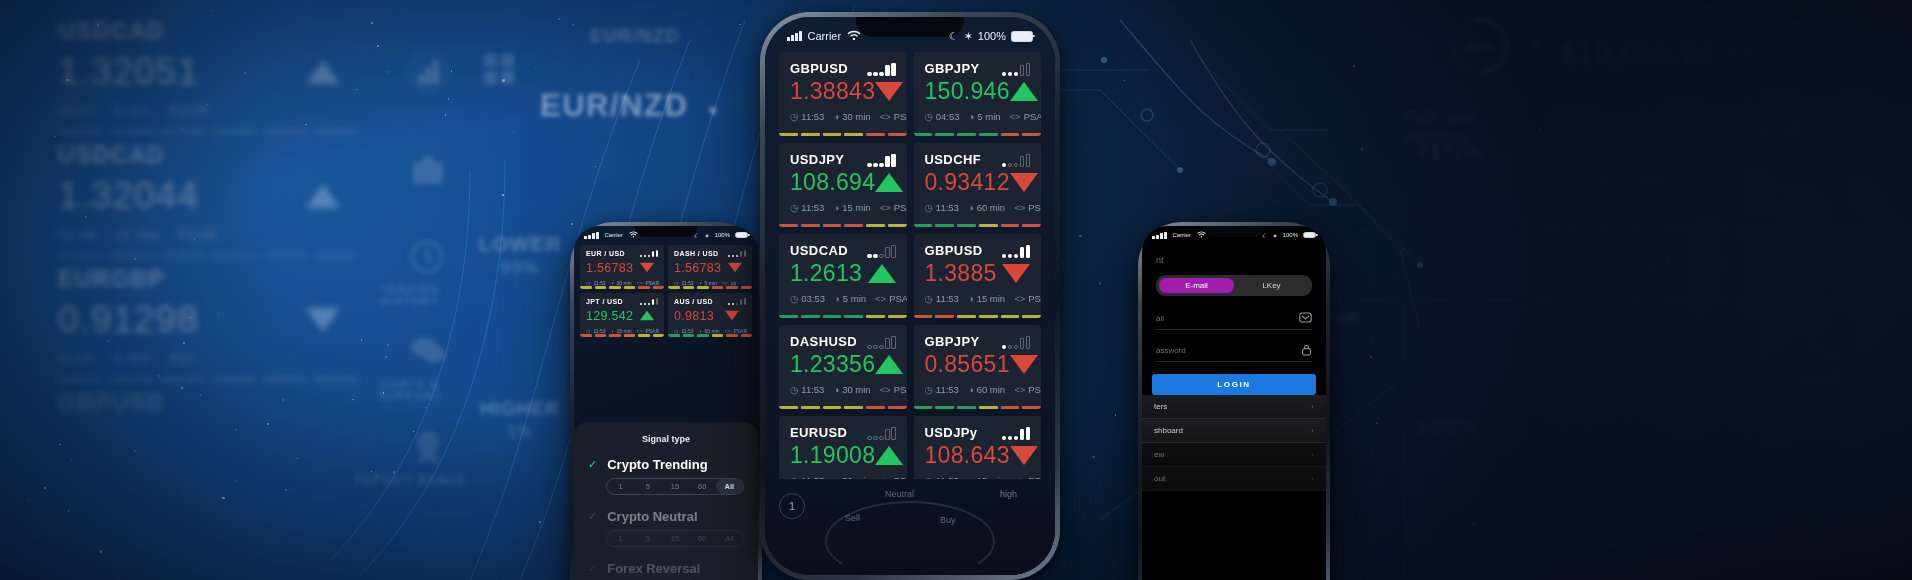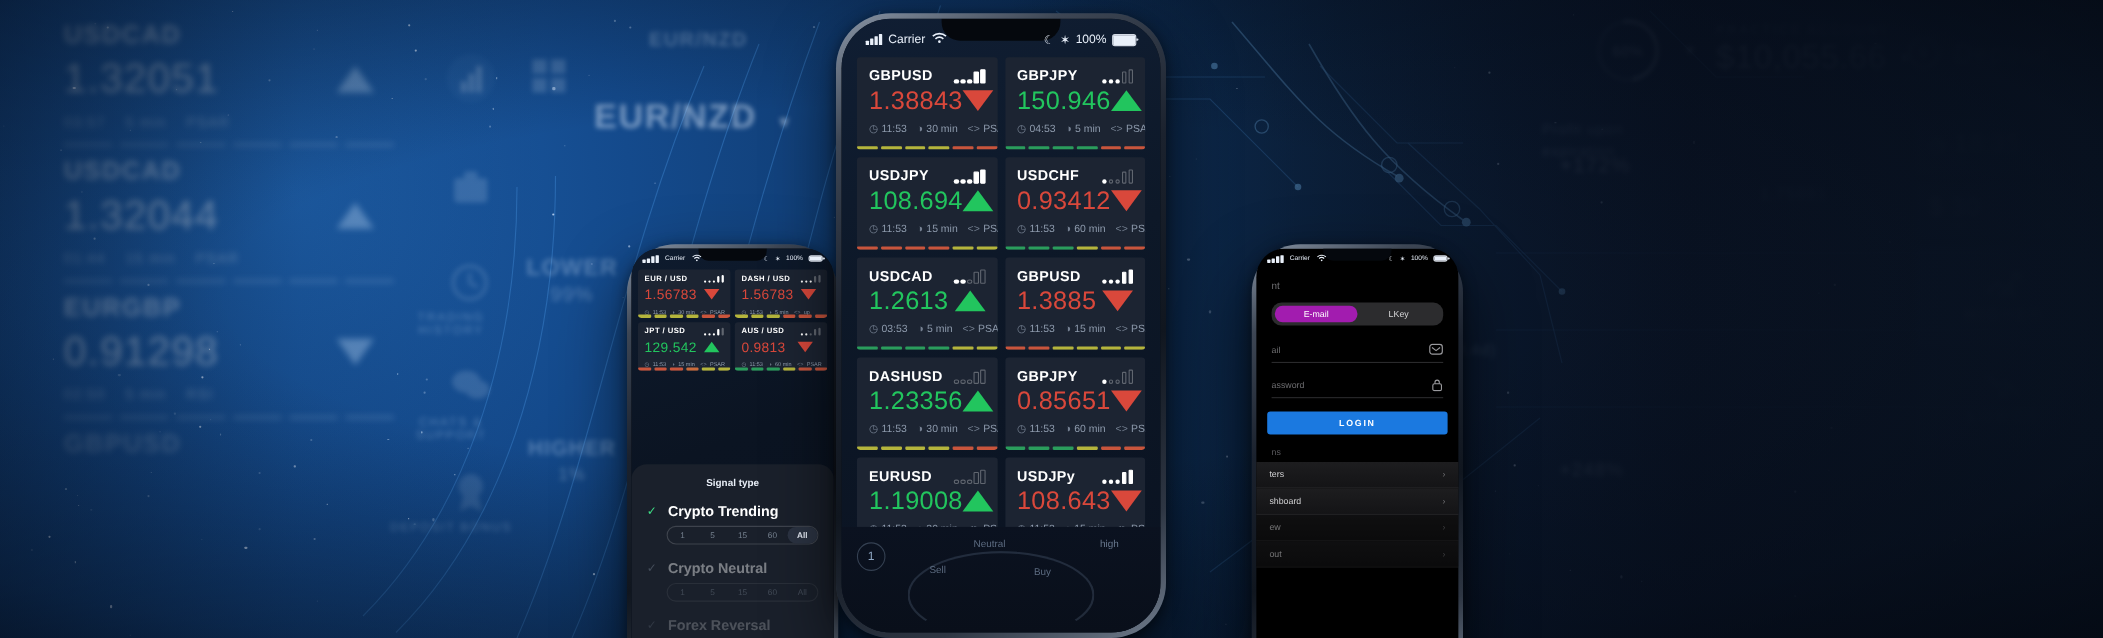--- a/index.html
+++ b/index.html
@@ -857,21 +857,20 @@
             <span class="fi">
               <svg width="11" height="12" viewBox="0 0 14 15">
                   <rect x="2" y="6" width="10" height="8" rx="2" fill="none" stroke="#9a9a9e" stroke-width="1.3"></rect>
                   <path d="M4.5 6 V4.3a2.5 2.5 0 0 1 5 0V6" fill="none" stroke="#9a9a9e" stroke-width="1.3"></path>
                 </svg>
             </span>
           </div>
 
           <div class="login-btn" style="margin:12px 10px 0; height:21px; line-height:21px; font-size:8px;">LOGIN</div>
 
-          <div style="padding:12px 14px 4px; font-size:8px; color:#5a5a5e;">ns</div>
           <div id="menu-right">
               <div class="menu-row" style="height:24px; padding:0 12px; font-size:8px; opacity:1;">
        <span>ters</span>
        <span class="cv">›</span>
      </div>
               <div class="menu-row" style="height:24px; padding:0 12px; font-size:8px; opacity:1;">
        <span>shboard</span>
        <span class="cv">›</span>
      </div>
               <div class="menu-row" style="height:24px; padding:0 12px; font-size:8px; opacity:0.55;">

